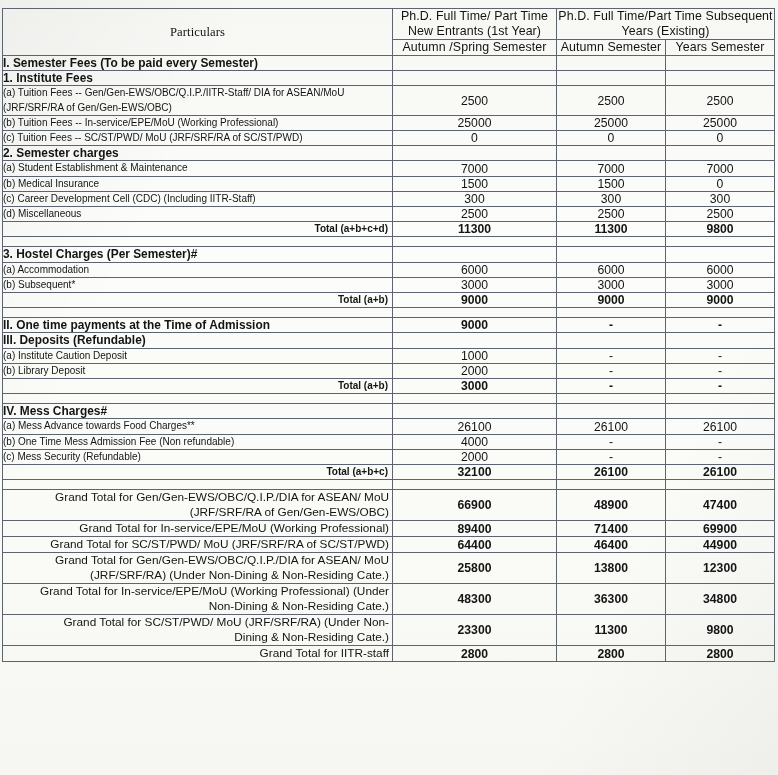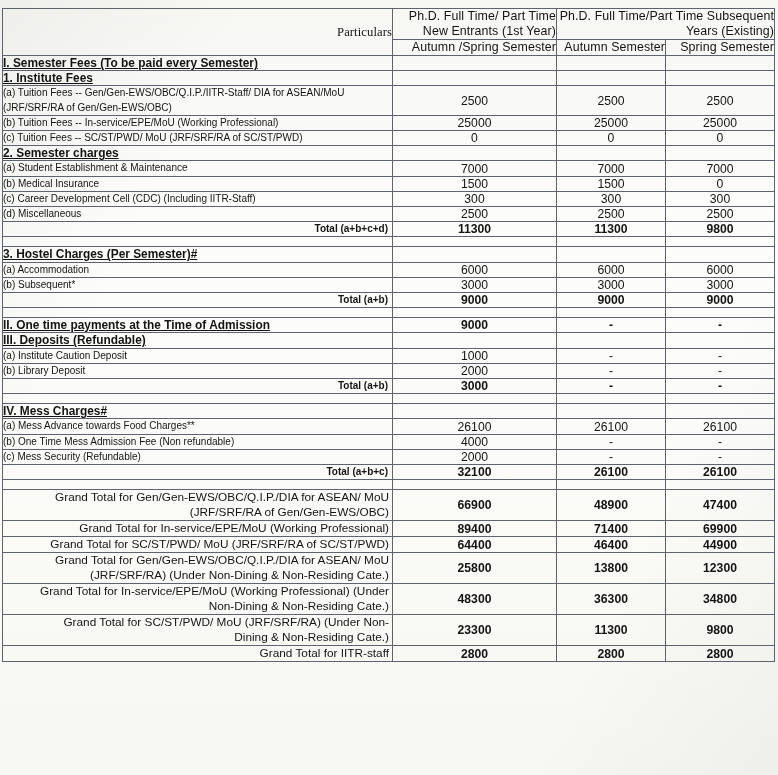--- a/index.html
+++ b/index.html
@@ -43,21 +43,21 @@
     font-weight: normal;
     color: #141414;
   }
   col.c-part { width: 390px; }
   col.c-new  { width: 164px; }
   col.c-aut  { width: 109px; }
   col.c-spr  { width: 109px; }
 
   
   th.hcell {
-    text-align: right;
+    text-align: center;
     font-size: 12.4px;
     line-height: 15px;
     letter-spacing: 0.1px;
     padding: 3px 4px;
     font-weight: 600;
   }
   th.particulars {
     font-size: 12.6px;
     font-weight: 600;
     font-family: Liberation Serif, serif;
@@ -65,21 +65,20 @@
   
   td.lbl {
     font-size: 10px;
     line-height: 14.2px;
     padding: 2px 3px 2px 4px;
     text-align: left;
   }
   td.lbl.section {
     font-weight: bold;
     font-size: 11.9px;
-    text-decoration: underline;
   }
   td.lbl.center-right {
     text-align: right;
     padding-right: 4px;
     padding-left: 40px;
     margin-left: 8px;
   }
   td.lbl.gt {
     text-align: right;
     padding-right: 3px;
@@ -111,21 +110,21 @@
     </colgroup>
     <thead>
       <tr>
         <th class="hcell particulars" rowspan="2">Particulars</th>
         <th class="hcell">Ph.D. Full Time/ Part Time New Entrants (1st Year)</th>
         <th class="hcell" colspan="2">Ph.D. Full Time/Part Time Subsequent Years (Existing)</th>
       </tr>
       <tr>
         <th class="hcell">Autumn /Spring Semester</th>
         <th class="hcell">Autumn Semester</th>
-        <th class="hcell">Spring Semester</th>
+        <th class="hcell">Years Semester</th>
       </tr>
     </thead>
     <tbody id="tbody">
         <tr>
           <td class="lbl section">I. Semester Fees (To be paid every Semester)</td>
           <td class="num bold"></td>
           <td class="num bold"></td>
           <td class="num bold"></td>
         </tr>
         <tr>

